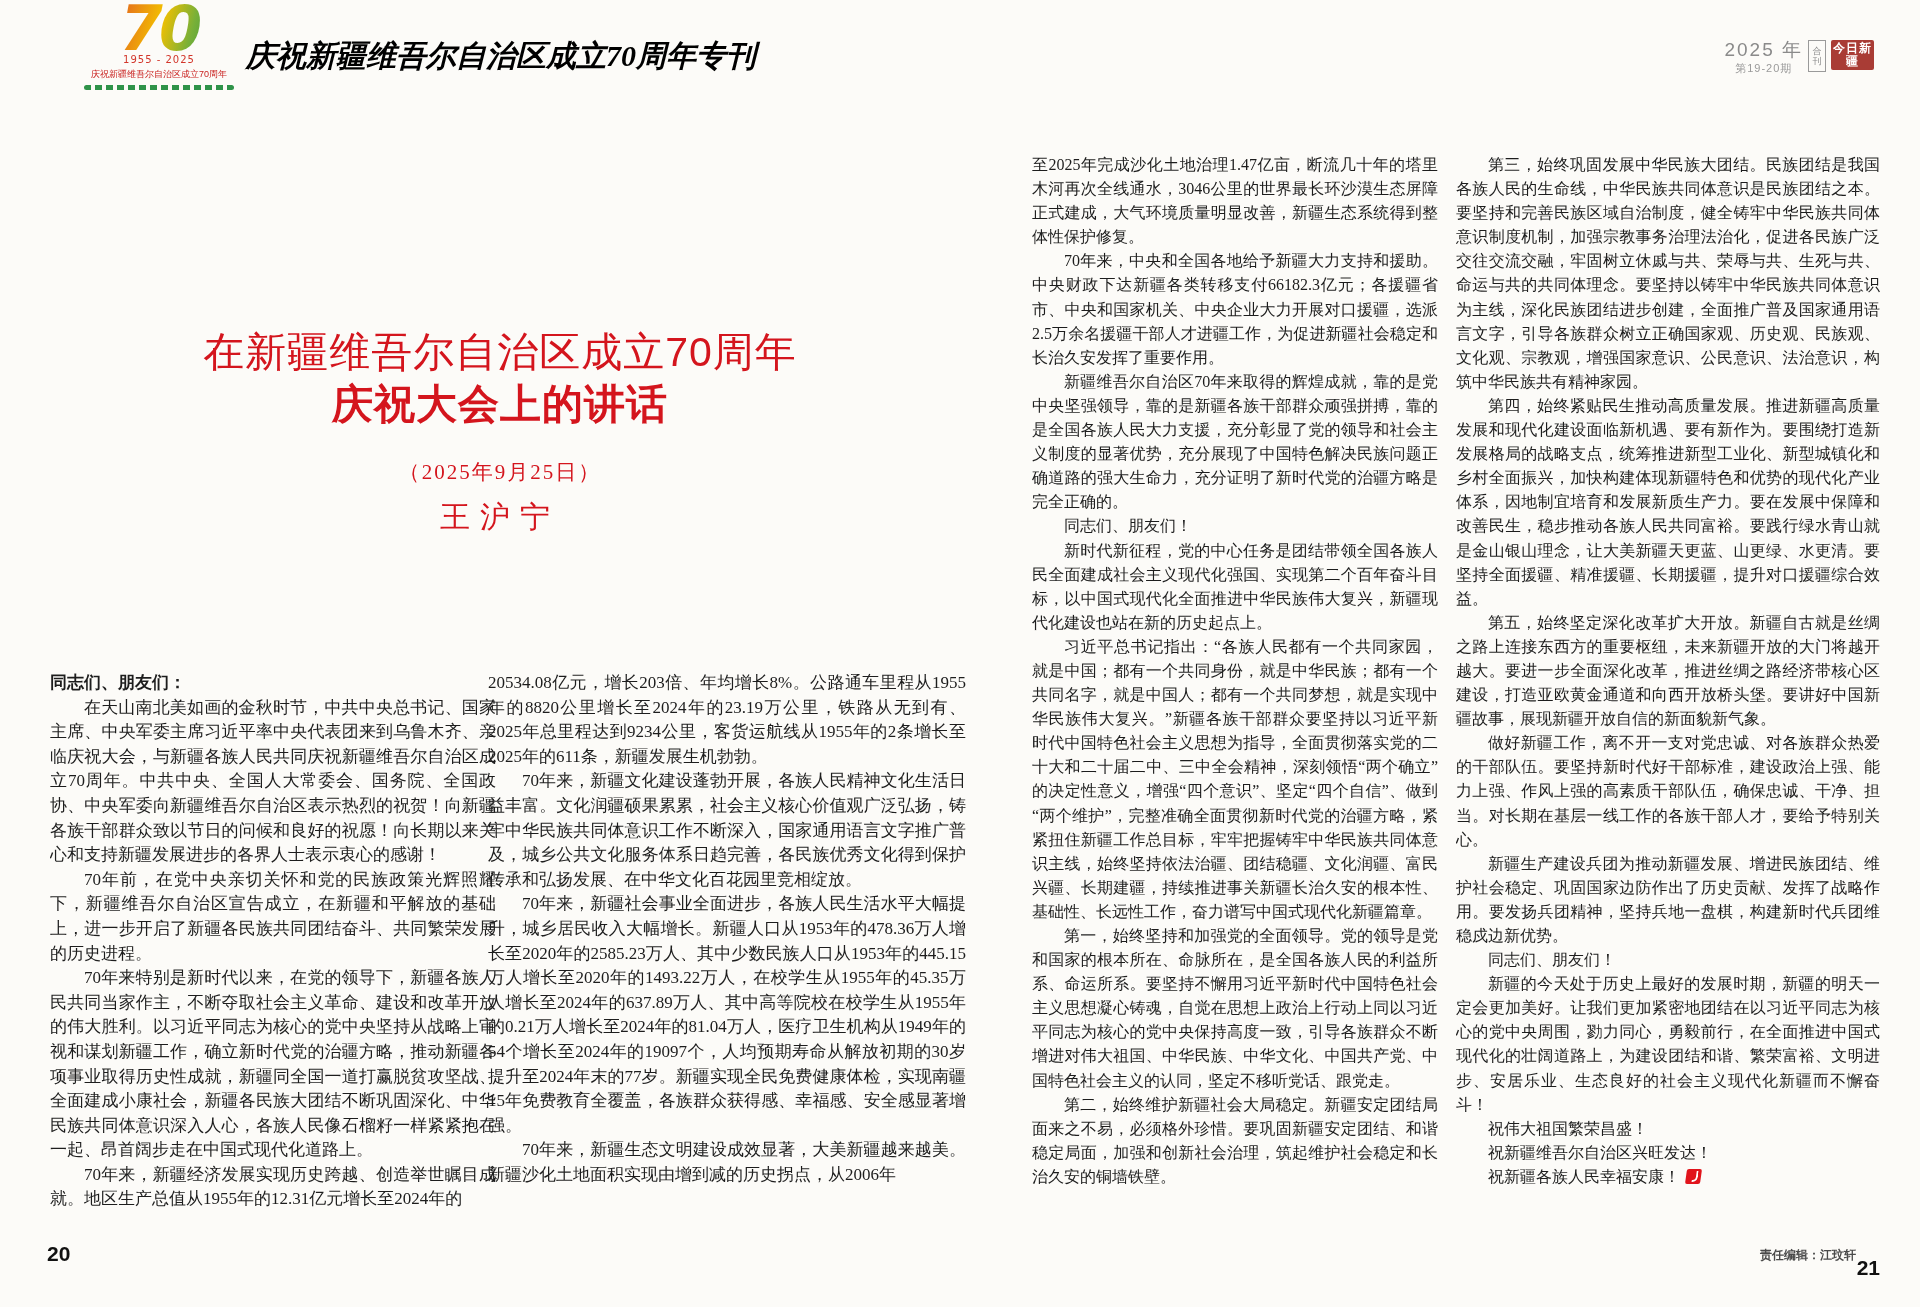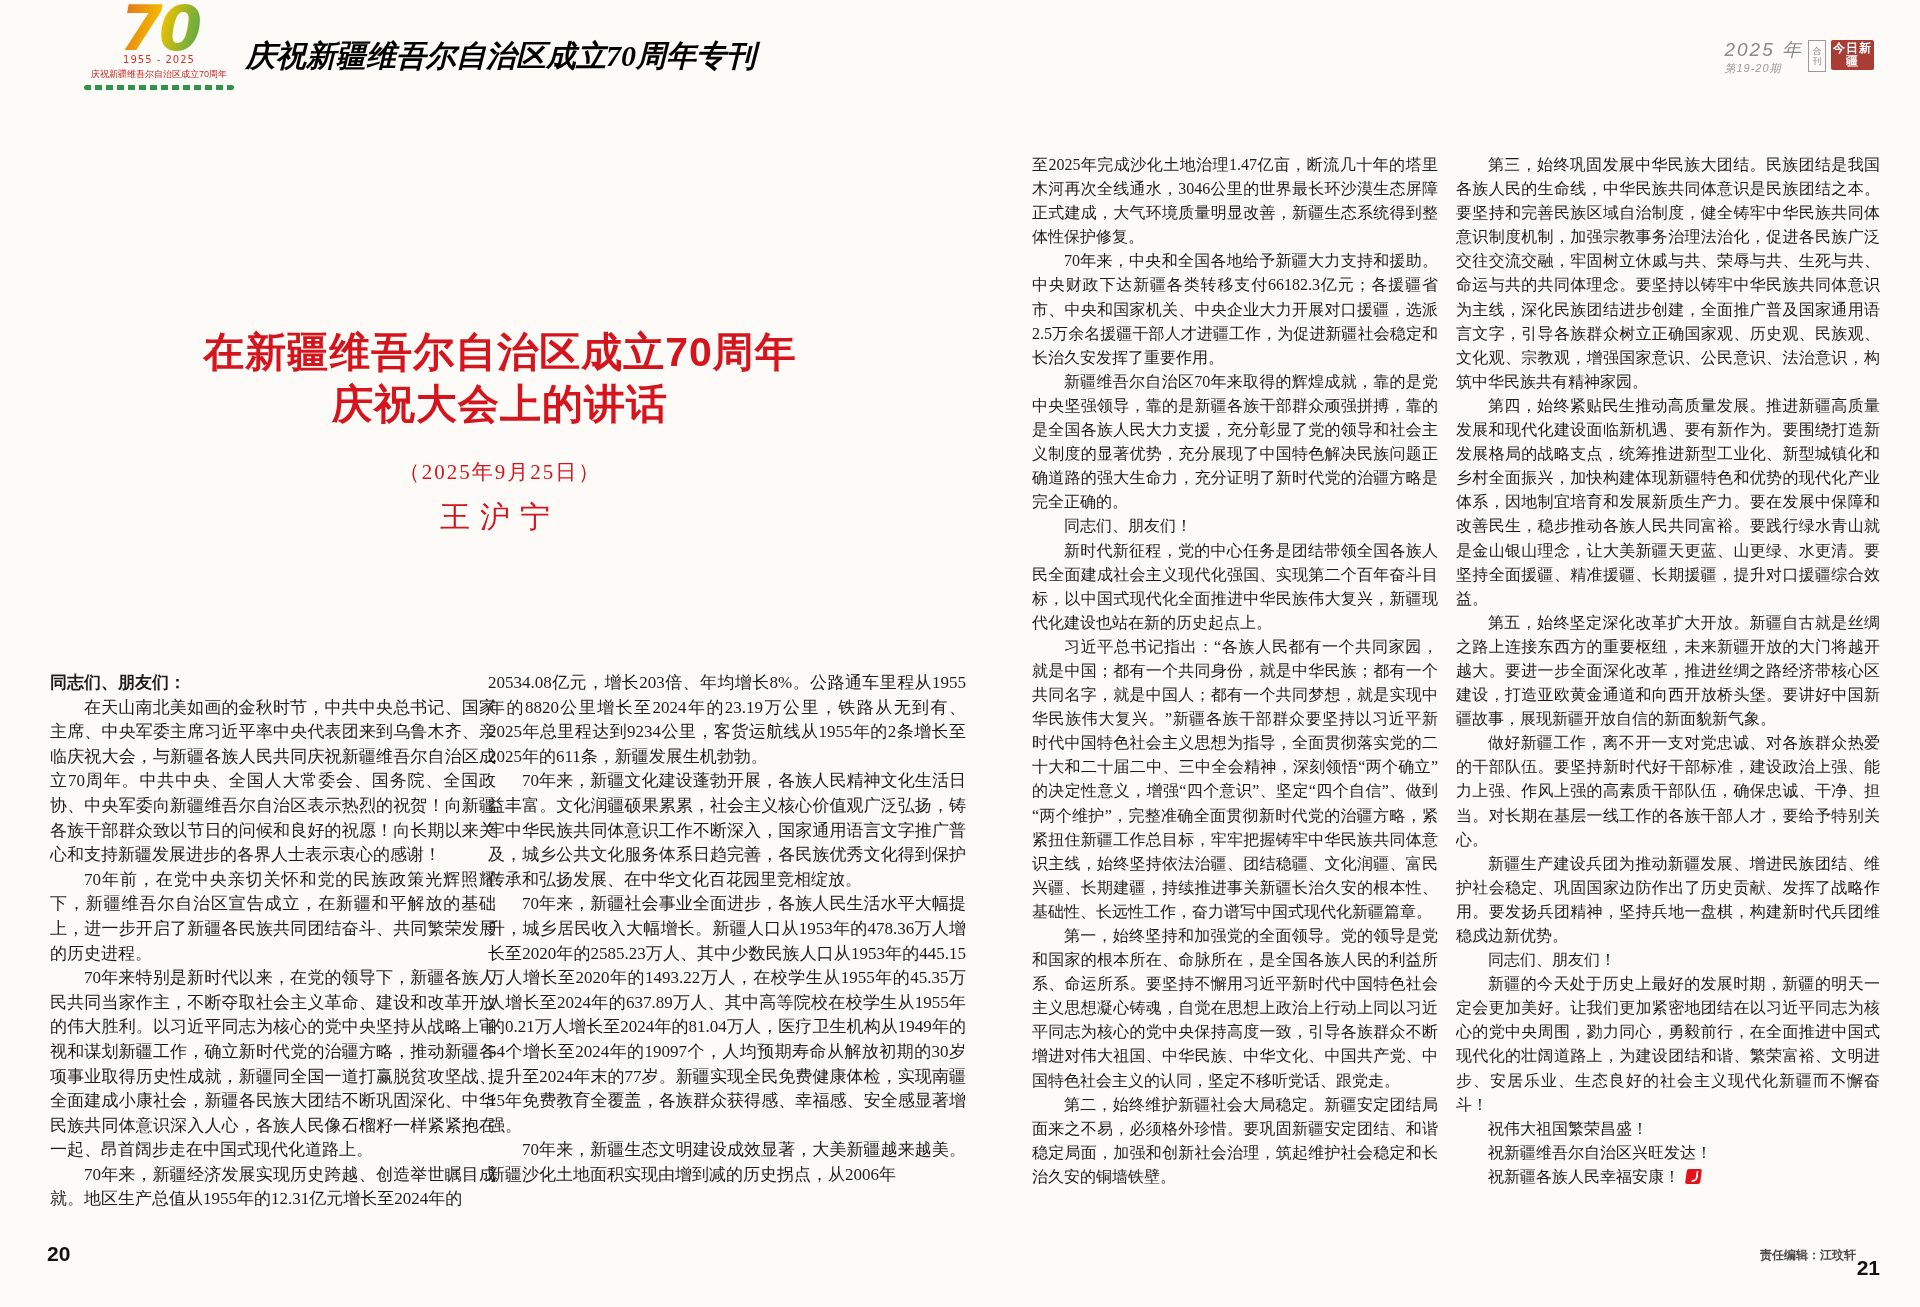--- a/index.html
+++ b/index.html
@@ -12,33 +12,33 @@
            font-size:62px;line-height:58px;letter-spacing:-4px;
            background:linear-gradient(105deg,#d42b1a 8%,#e87f17 32%,#f3c000 50%,#78b038 68%,#1f8c45 90%);
            -webkit-background-clip:text;background-clip:text;color:transparent;}
   .logo-years{font-family:"DejaVu Sans",sans-serif;color:#d2352a;font-size:10px;letter-spacing:1px;margin-top:-4px;}
   .logo-tagline{font-family:"Liberation Sans",sans-serif;color:#c9211f;font-size:9px;margin-top:3px;white-space:nowrap;}
   .logo-uyghur{margin:4px auto 0;width:150px;height:5px;border-radius:3px;
                background:repeating-linear-gradient(90deg,#2f9349 0 7px,transparent 7px 11px);}
   .masthead-title{position:absolute;left:246px;top:36px;font-family:"Liberation Serif",serif;
                   font-weight:700;font-style:italic;color:#000000;font-size:30px;letter-spacing:0px;white-space:nowrap;}
   .issue{position:absolute;right:46px;top:40px;display:flex;align-items:flex-start;gap:5px;}
-  .issue-left{text-align:left;font-family:"Liberation Sans",sans-serif;color:#8a8a8a;font-style:italic;}
+  .issue-left{text-align:center;font-family:"Liberation Sans",sans-serif;color:#8a8a8a;}
   .issue-year{font-size:19px;letter-spacing:2px;line-height:19px;}
   .issue-no{font-size:11px;color:#9a9a9a;margin-top:2px;letter-spacing:1px;}
   .hekan-box{width:16px;height:30px;border:1px solid #9a9a9a;display:flex;flex-direction:column;
              align-items:center;justify-content:center;font-family:"Liberation Sans",sans-serif;
              font-size:9px;line-height:10px;color:#8a8a8a;}
   .brand-box{width:43px;height:30px;border-radius:2px;display:flex;align-items:center;justify-content:center;
              font-family:"Liberation Sans",sans-serif;font-weight:700;color:#fff;font-size:12px;
              line-height:13px;text-align:center;letter-spacing:1px;}
 
   
   .title-wrap{position:absolute;left:40px;top:326px;width:920px;text-align:center;color:#d4151d;}
-  .title-l1{font-family:"Liberation Sans","DejaVu Sans",sans-serif;font-weight:700;font-size:41px;line-height:52px;letter-spacing:1px;}
+  .title-l1{font-family:"Liberation Sans","DejaVu Sans",sans-serif;font-weight:400;font-size:41px;line-height:52px;letter-spacing:1px;}
   .title-l2{font-family:"Liberation Sans","DejaVu Sans",sans-serif;font-weight:900;font-size:41px;line-height:52px;letter-spacing:1px;}
   .title-date{font-size:21px;margin-top:28px;letter-spacing:2px;}
   .title-author{font-size:30px;margin-top:11px;letter-spacing:10px;}
 
   
   .col{position:absolute;text-align:justify;overflow:hidden;}
   .col p{margin:0;}
   .p-body{text-indent:2em;}
   .p-cont{text-indent:0;}
   .p-heading{text-indent:0;font-family:"Liberation Sans","DejaVu Sans",sans-serif;font-weight:700;}

